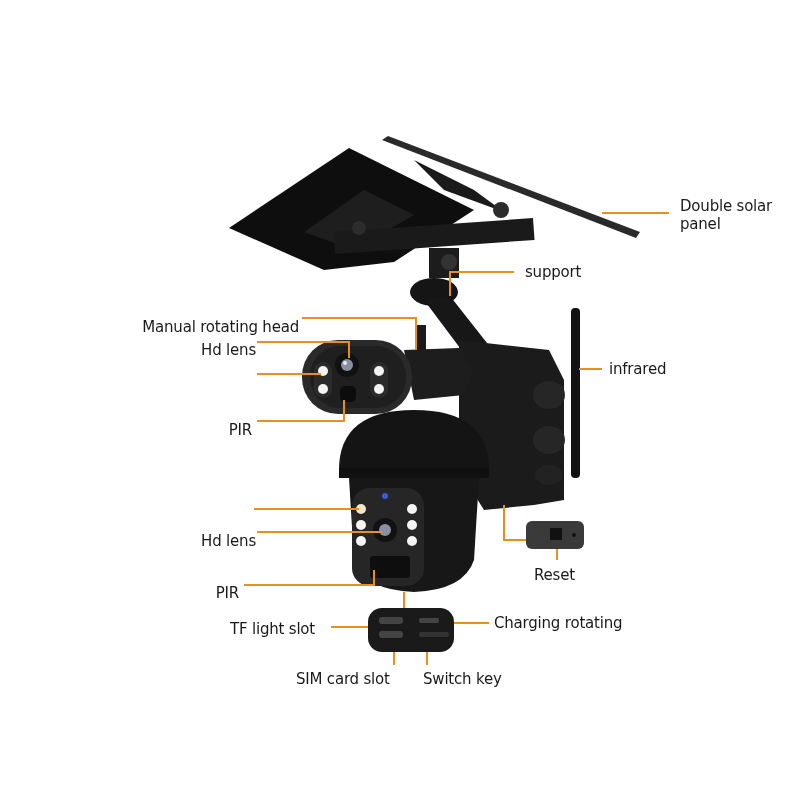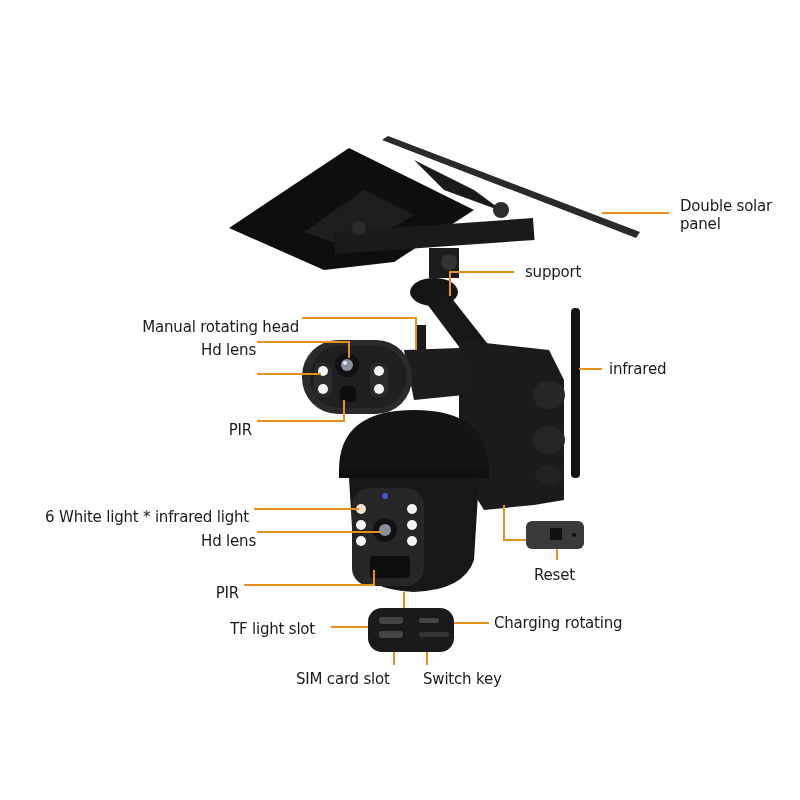--- a/index.html
+++ b/index.html
@@ -122,21 +122,20 @@
     </g>
   </svg>
 
   <div class="label multi" style="left:676px; top:197px;">Double solar
 panel</div>
   <div class="label" style="left:521px; top:263px;text-align:center;">support</div>
   <div class="label right" style="right:505px; top:310px;">Manual rotating head</div>
   <div class="label right" style="right:548px; top:333px;">Hd lens</div>
   <div class="label right" style="right:552px; top:413px;">PIR</div>
   <div class="label" style="left:605px; top:360px;">infrared</div>
-  <div class="label right" style="right:555px; top:500px;">6 White light * infrared light</div>
   <div class="label right" style="right:548px; top:524px;">Hd lens</div>
   <div class="label right" style="right:565px; top:576px;">PIR</div>
   <div class="label" style="left:530px; top:566px;">Reset</div>
   <div class="label" style="left:226px; top:620px;">TF light slot</div>
   <div class="label" style="left:490px; top:614px;">Charging rotating</div>
   <div class="label" style="left:292px; top:670px;">SIM card slot</div>
   <div class="label" style="left:419px; top:670px;">Switch key</div>
 
 </div>
 

